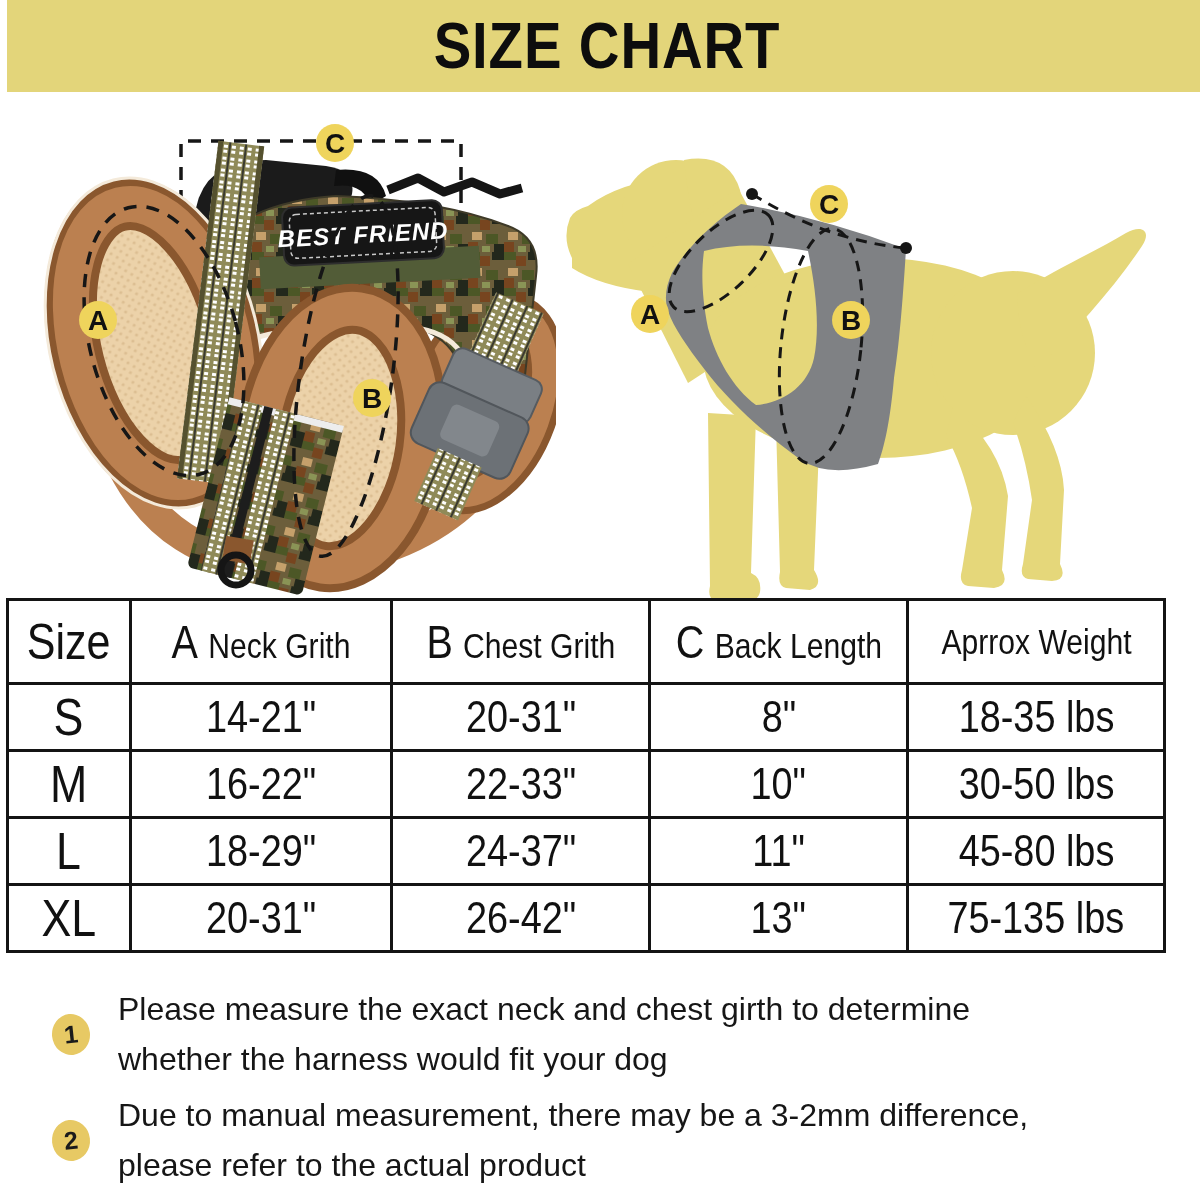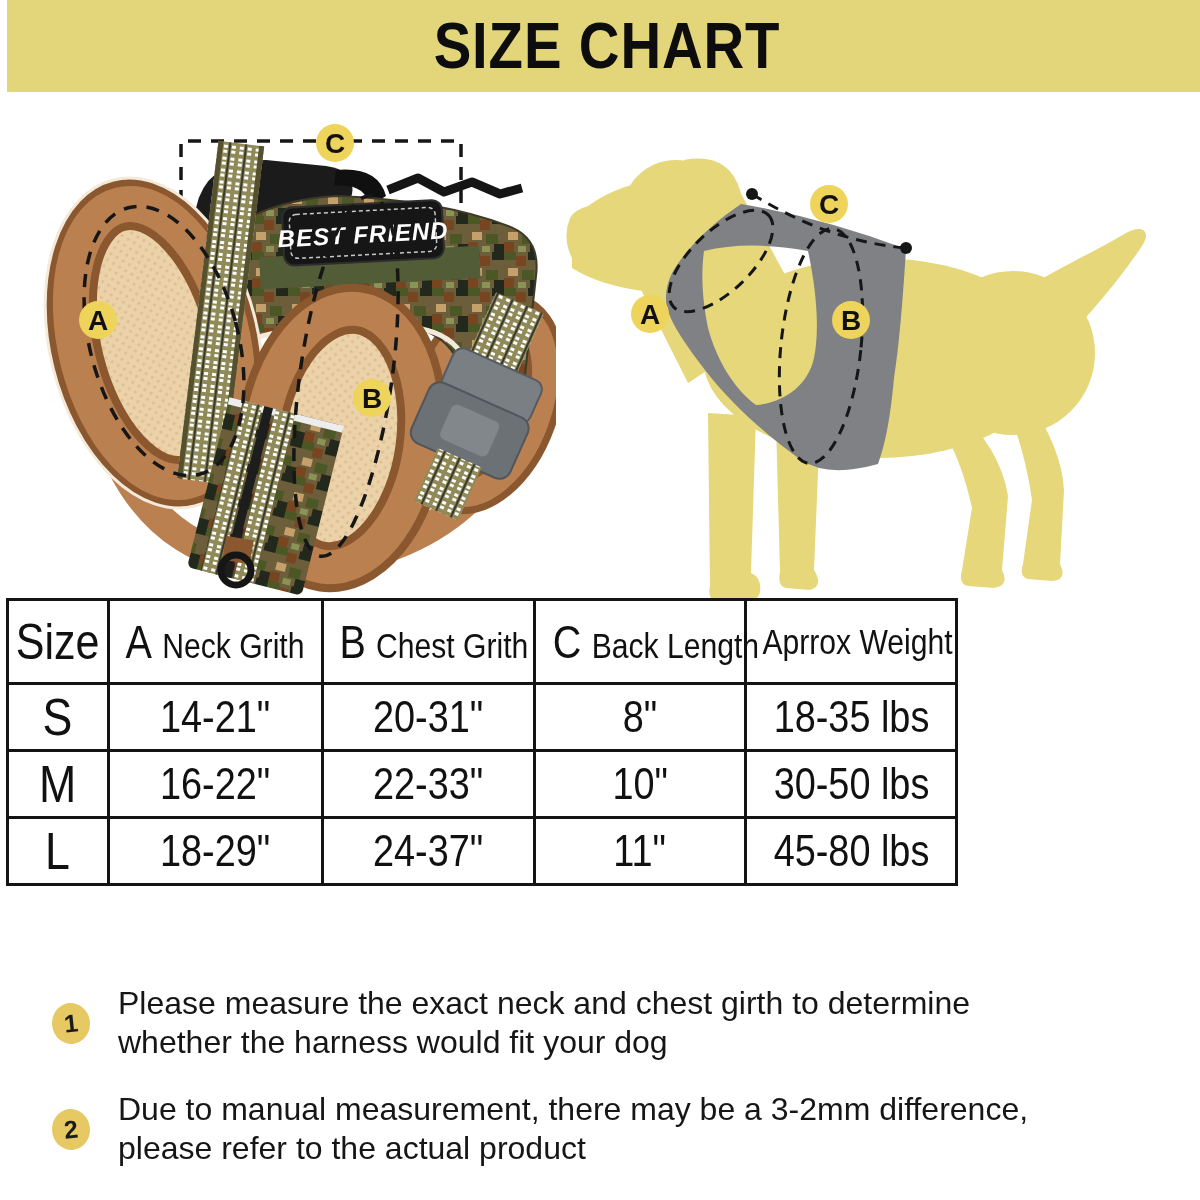--- a/index.html
+++ b/index.html
@@ -16,21 +16,21 @@
     font-size:64px;font-weight:700;letter-spacing:1px;color:#0d0d0d;
     transform:scaleX(.88);white-space:nowrap;
   }
   
   .illus{position:absolute;left:0;top:92px;width:1200px;height:506px;background:#fff;}
   .illus svg{position:absolute;}
   #harness-svg{left:36px;top:16px;}
   #dog-svg{left:558px;top:26px;}
   
   table.size-table{
-    position:absolute;left:6px;top:598px;width:952px;
+    position:absolute;left:6px;top:598px;width:1160px;
     border-collapse:collapse;table-layout:fixed;background:#fff;
   }
   .size-table th,.size-table td{
     border:3px solid #141414;text-align:center;vertical-align:middle;padding:0;
     font-weight:400;
   }
   .size-table thead tr{height:84px;}
   .size-table tbody tr{height:67px;}
   .cond{display:inline-block;transform:scaleX(.86);white-space:nowrap;}
   .h-size{font-size:50px;}
@@ -45,21 +45,21 @@
     display:flex;align-items:center;gap:28px;
   }
   .note-1{top:984px;}
   .note-2{top:1090px;}
   .note-circle{
     flex:0 0 auto;width:38px;height:41px;border-radius:50%;
     background:#E7C964;display:flex;align-items:center;justify-content:center;
     font-size:25px;font-weight:700;color:#1b1b1b;transform:rotate(-6deg);
   }
   .note-text{
-    font-size:32px;line-height:39px;color:#161616;white-space:pre-line;
+    font-size:32px;line-height:50px;color:#161616;white-space:pre-line;
   }
 </style>
 </head>
 <body>
 
 <header class="banner">
   <div class="title">SIZE CHART</div>
 </header>
 
 <div class="illus">
@@ -270,20 +270,27 @@
       <td><span class="cond c-val">10"</span></td>
       <td><span class="cond c-val">30-50 lbs</span></td>
     </tr>
     <tr>
       <td><span class="cond c-size">L</span></td>
       <td><span class="cond c-val">18-29"</span></td>
       <td><span class="cond c-val">24-37"</span></td>
       <td><span class="cond c-val">11"</span></td>
       <td><span class="cond c-val">45-80 lbs</span></td>
     </tr>
+    <tr>
+      <td><span class="cond c-size">XL</span></td>
+      <td><span class="cond c-val">20-31"</span></td>
+      <td><span class="cond c-val">26-42"</span></td>
+      <td><span class="cond c-val">13"</span></td>
+      <td><span class="cond c-val">75-135 lbs</span></td>
+    </tr>
   </tbody>
 </table>
 
 <div class="note note-1">
   <div class="note-circle">
     <span>1</span>
   </div>
   <div class="note-text">Please measure the exact neck and chest girth to determine
 whether the harness would fit your dog</div>
 </div>

